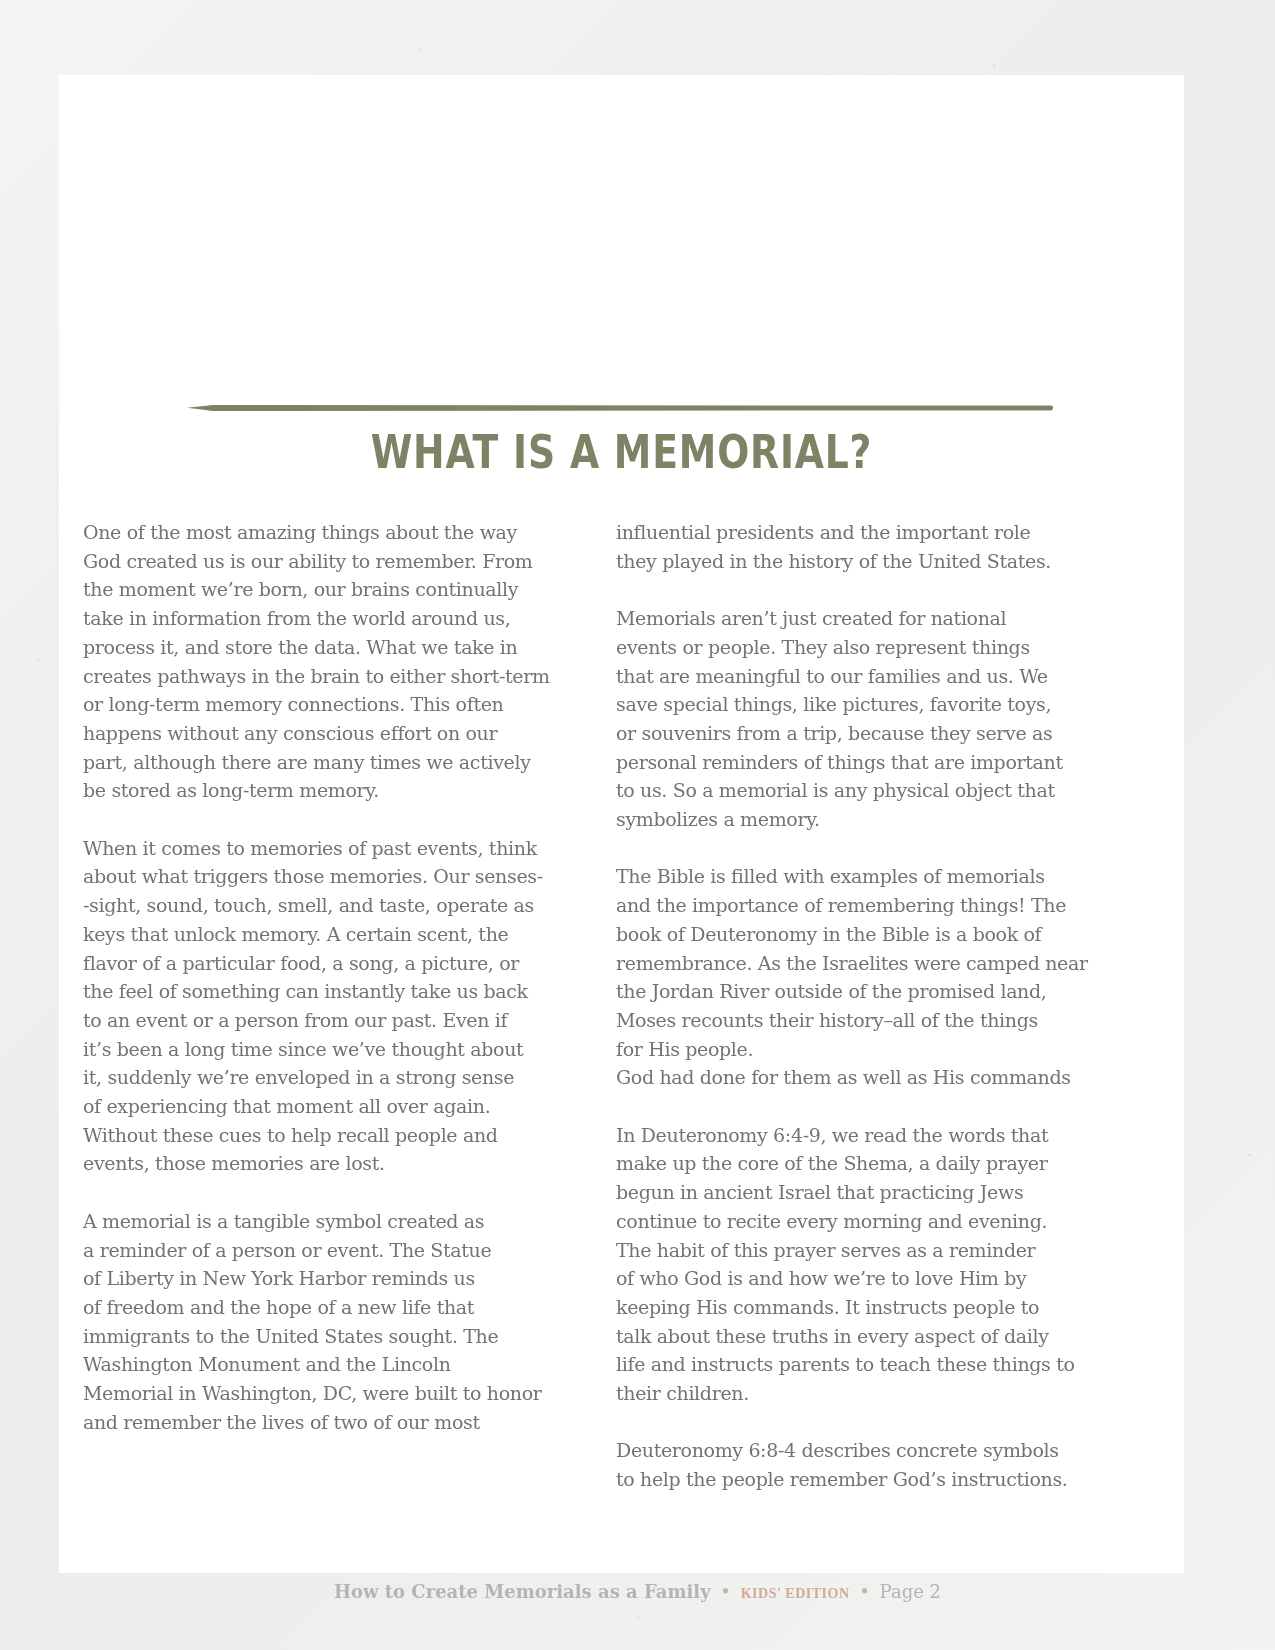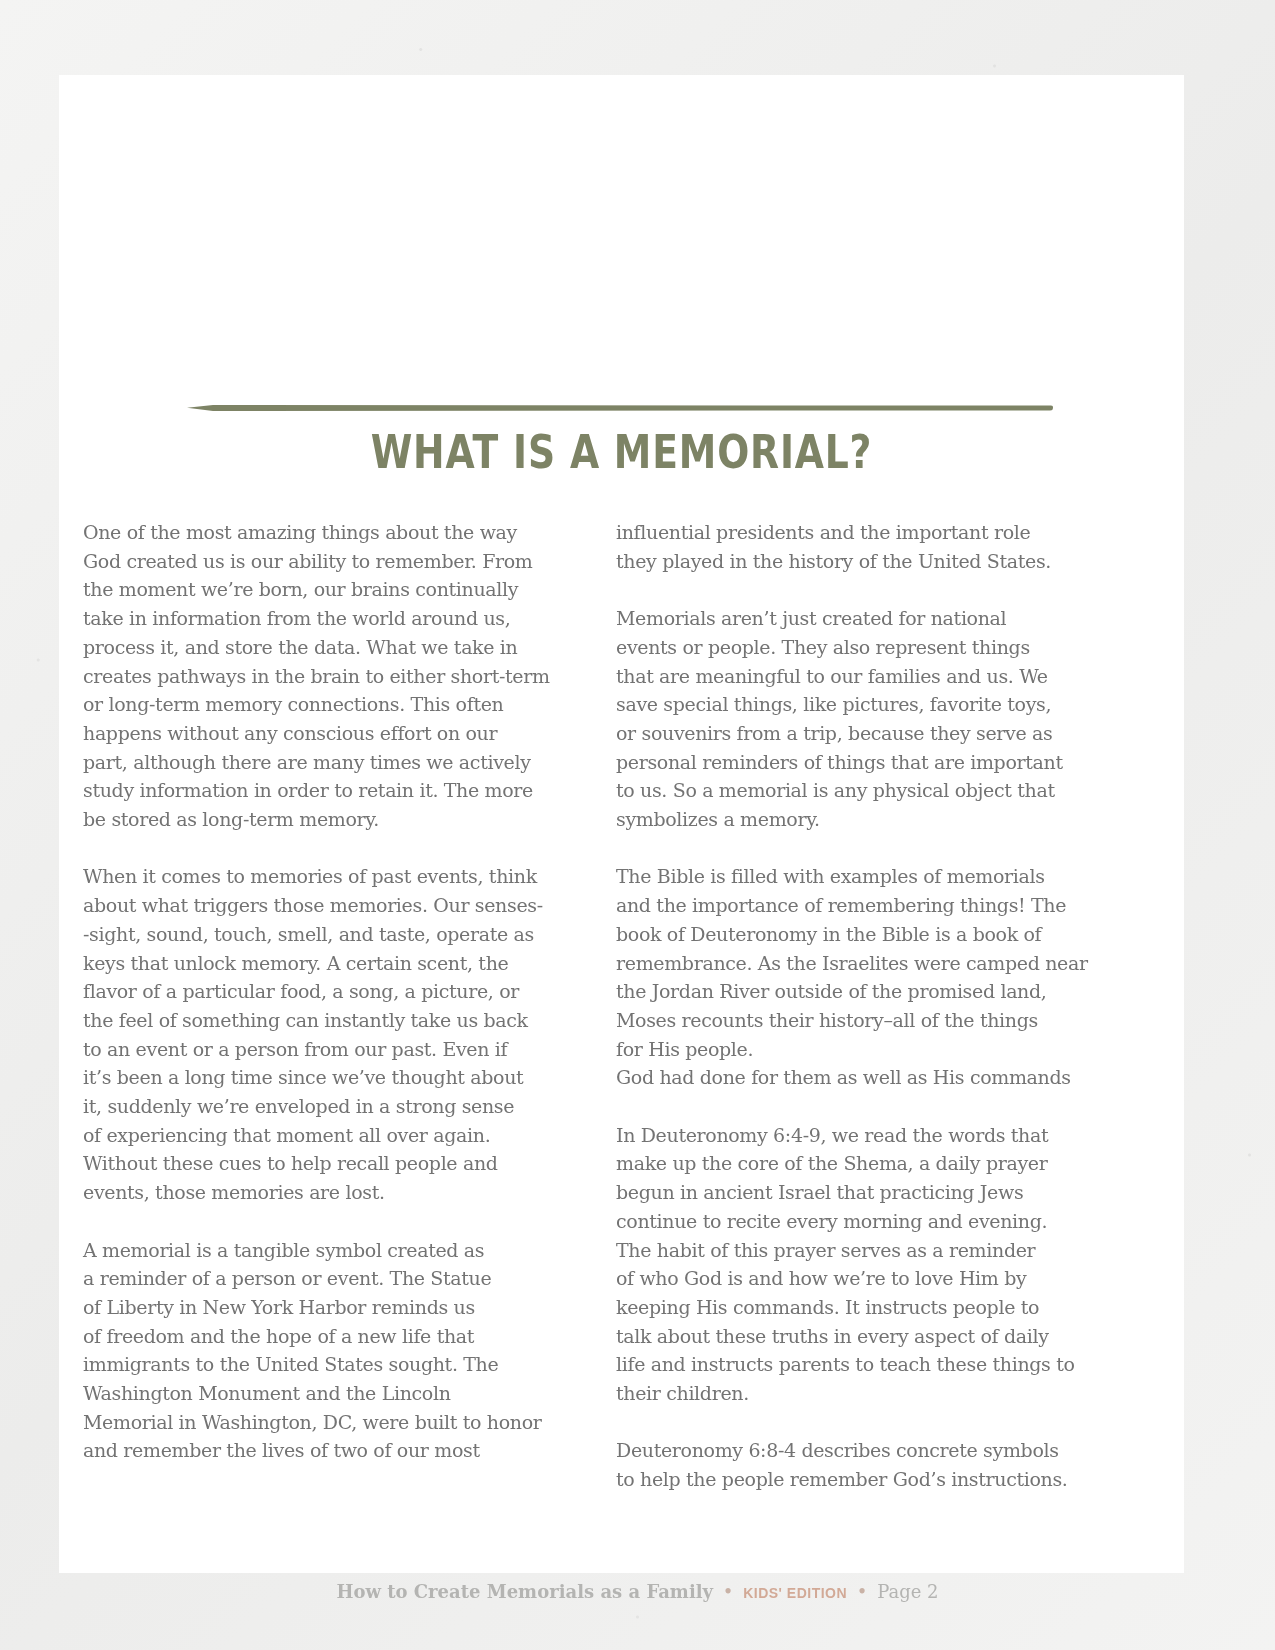--- a/index.html
+++ b/index.html
@@ -74,21 +74,21 @@
       top: 1581px;
       width: 1275px;
       text-align: center;
       font-family: "DejaVu Serif", serif;
       font-size: 18px;
       color: #b4b4b2;
     }
     .footer .book { font-weight: bold; }
     .footer .bullet { color: #c9b2a6; margin: 0 4px; }
     .footer .edition {
-      font-family: Liberation Sans, sans-serif;
+      font-family: Liberation Serif, serif;
       font-weight: bold;
       font-size: 14px;
       color: #d2a996;
       letter-spacing: 0.5px;
     }
   </style>
 </head>
 <body>
 
 <div class="page">
@@ -99,21 +99,20 @@
   <div class="col col-left" id="col-left">
       <span class="line">One of the most amazing things about the way</span>
       <span class="line">God created us is our ability to remember. From</span>
       <span class="line">the moment we’re born, our brains continually</span>
       <span class="line">take in information from the world around us,</span>
       <span class="line">process it, and store the data. What we take in</span>
       <span class="line">creates pathways in the brain to either short-term</span>
       <span class="line">or long-term memory connections. This often</span>
       <span class="line">happens without any conscious effort on our</span>
       <span class="line">part, although there are many times we actively</span>
-      <span class="line">study information in order to retain it. The more</span>
       <span class="line">be stored as long-term memory.</span>
       <span class="gap"></span>
       <span class="line">When it comes to memories of past events, think</span>
       <span class="line">about what triggers those memories. Our senses-</span>
       <span class="line">-sight, sound, touch, smell, and taste, operate as</span>
       <span class="line">keys that unlock memory. A certain scent, the</span>
       <span class="line">flavor of a particular food, a song, a picture, or</span>
       <span class="line">the feel of something can instantly take us back</span>
       <span class="line">to an event or a person from our past. Even if</span>
       <span class="line">it’s been a long time since we’ve thought about</span>

